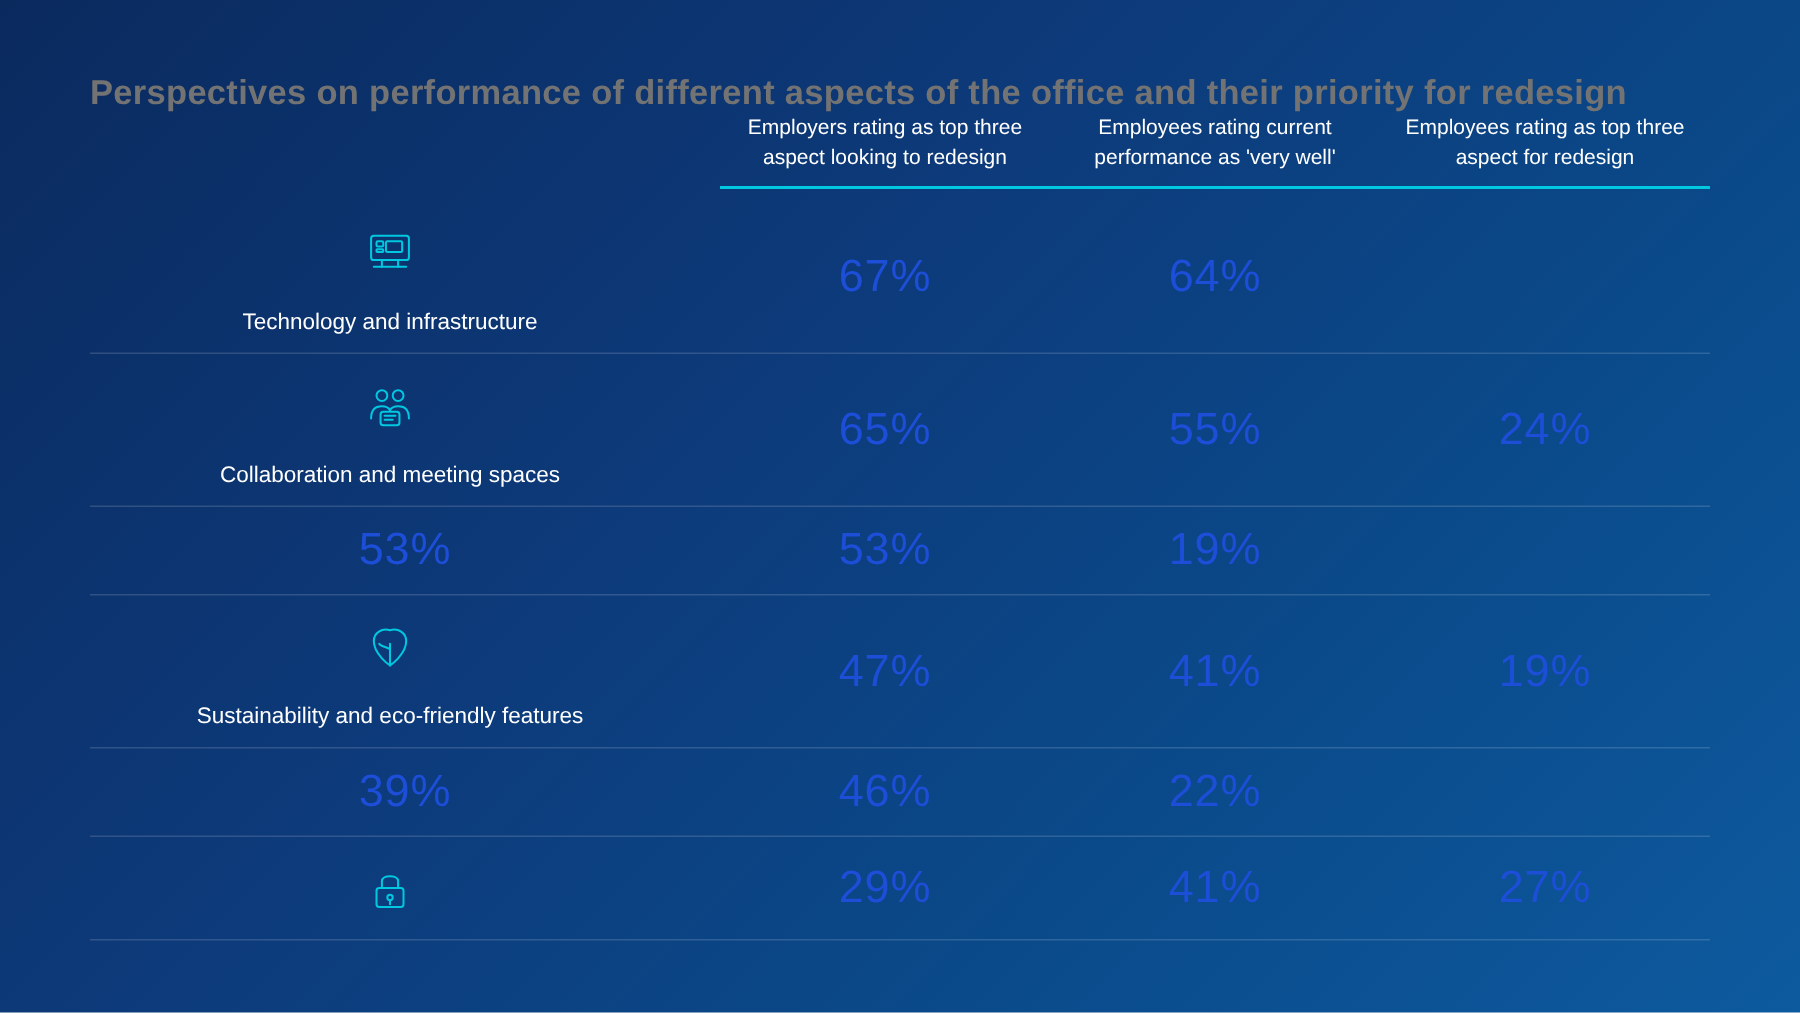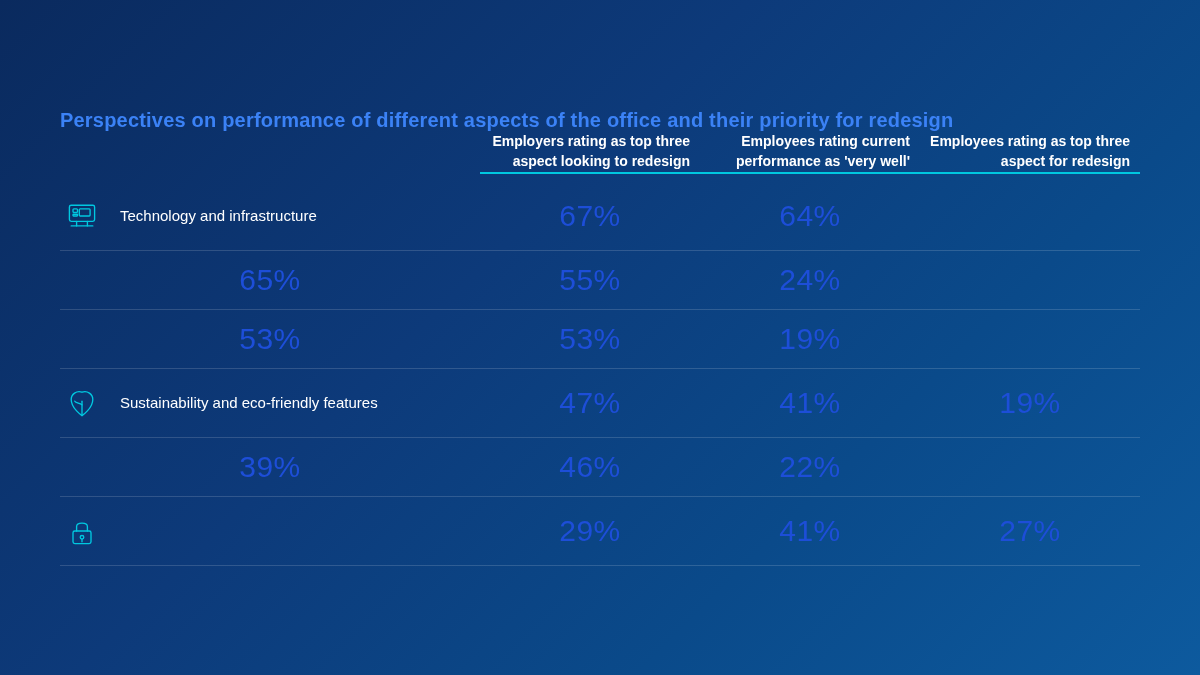--- a/index.html
+++ b/index.html
@@ -14,43 +14,43 @@
       justify-content: center;
       overflow: hidden;
     }
 
     .container {
       width: 1140px;
       padding: 20px 30px;
     }
 
     .main-title {
-      color: #3b82f6;
-      font-size: 20px;
+      color: #737373;
+      font-size: 23px;
       font-weight: 600;
       letter-spacing: 0.2px;
     }
 
     .table-wrapper {
       width: 100%;
     }
 
     .header-row {
       display: grid;
       grid-template-columns: 420px 1fr 1fr 1fr;
       margin-bottom: 8px;
     }
 
     .header-cell {
       color: #ffffff;
       font-size: 14px;
-      font-weight: 700;
-      text-align: right;
+      font-weight: 400;
+      text-align: center;
       line-height: 1.4;
-      padding: 0 10px 0 10px;
+      padding: 0 10px 10px 10px;
       border-bottom: 2px solid #00c8e0;
     }
 
     .header-cell:first-child {
       border-bottom: none;
     }
 
     .data-row {
       display: grid;
       grid-template-columns: 420px 1fr 1fr 1fr;
@@ -60,20 +60,21 @@
     }
 
     .row-label {
       display: flex;
       align-items: center;
       gap: 16px;
       color: #ffffff;
       font-size: 15px;
       font-weight: 400;
       padding-right: 20px;
+      flex-direction: column;
     }
 
     .icon-wrap {
       width: 44px;
       height: 44px;
       flex-shrink: 0;
       display: flex;
       align-items: center;
       justify-content: center;
     }
@@ -124,20 +125,35 @@
             <line x1="8" y1="31" x2="32" y2="31"></line>
           </svg>
         </div>
         <span>Technology and infrastructure</span>
       </div>
       <div class="data-cell">67%</div>
       <div class="data-cell">64%</div>
     </div>
 
     <div class="data-row">
+      <div class="row-label">
+        <div class="icon-wrap">
+          <svg viewBox="0 0 40 40">
+
+            <circle cx="14" cy="13" r="4"></circle>
+            <circle cx="26" cy="13" r="4"></circle>
+            <path d="M6 30 C6 23 10 21 14 21 C17 21 19 22 20 24"></path>
+            <path d="M34 30 C34 23 30 21 26 21 C23 21 21 22 20 24"></path>
+            <rect x="13" y="25" width="14" height="10" rx="2"></rect>
+            <line x1="16" y1="28" x2="24" y2="28"></line>
+            <line x1="16" y1="31" x2="22" y2="31"></line>
+          </svg>
+        </div>
+        <span>Collaboration and meeting spaces</span>
+      </div>
       <div class="data-cell">65%</div>
       <div class="data-cell">55%</div>
       <div class="data-cell">24%</div>
     </div>
 
     <div class="data-row">
       <div class="data-cell">53%</div>
       <div class="data-cell">53%</div>
       <div class="data-cell">19%</div>
     </div>

